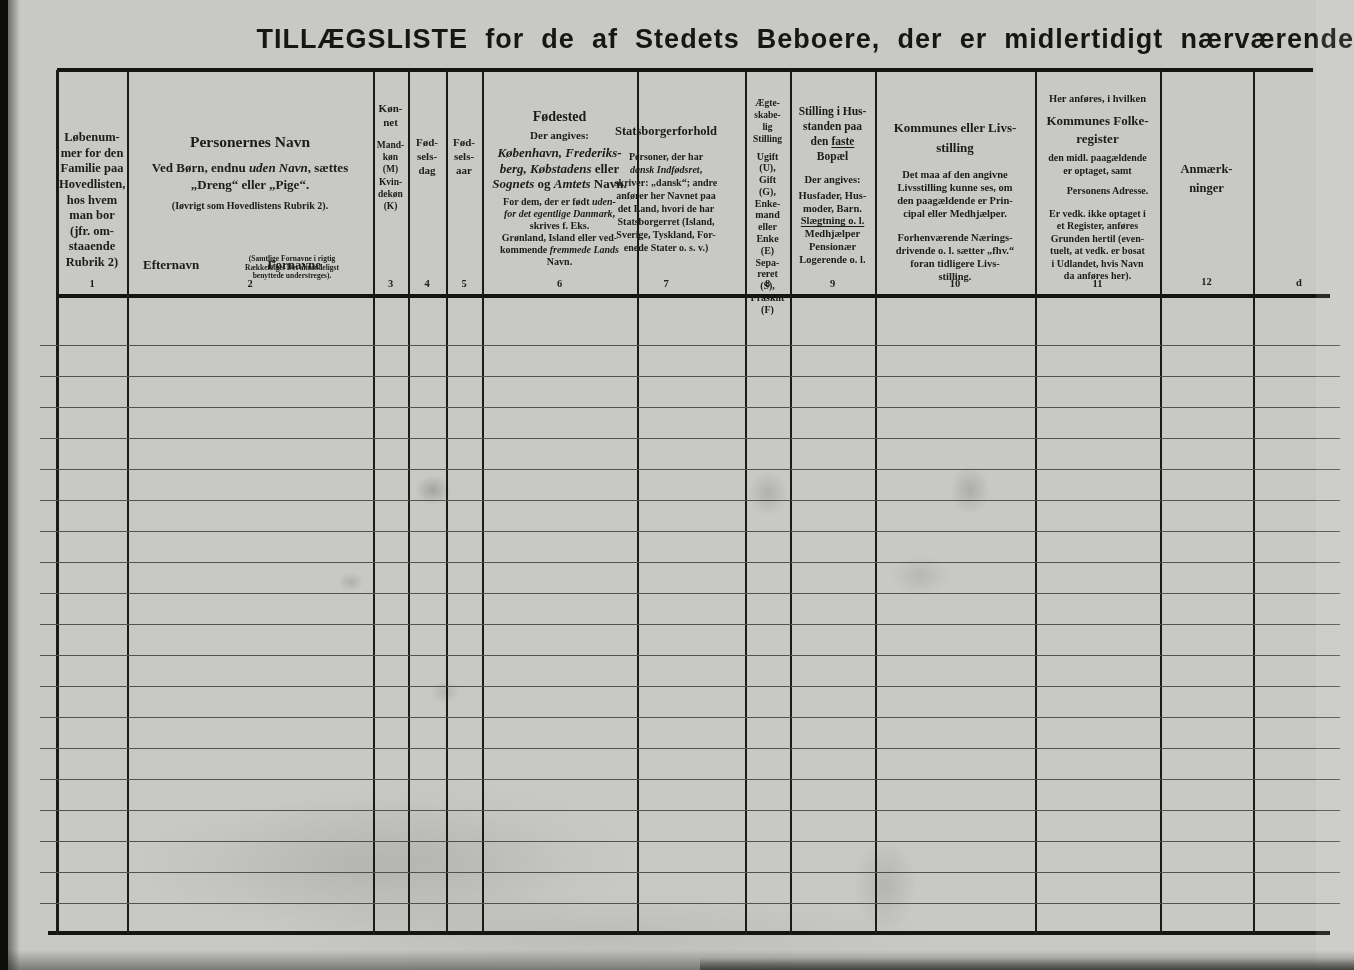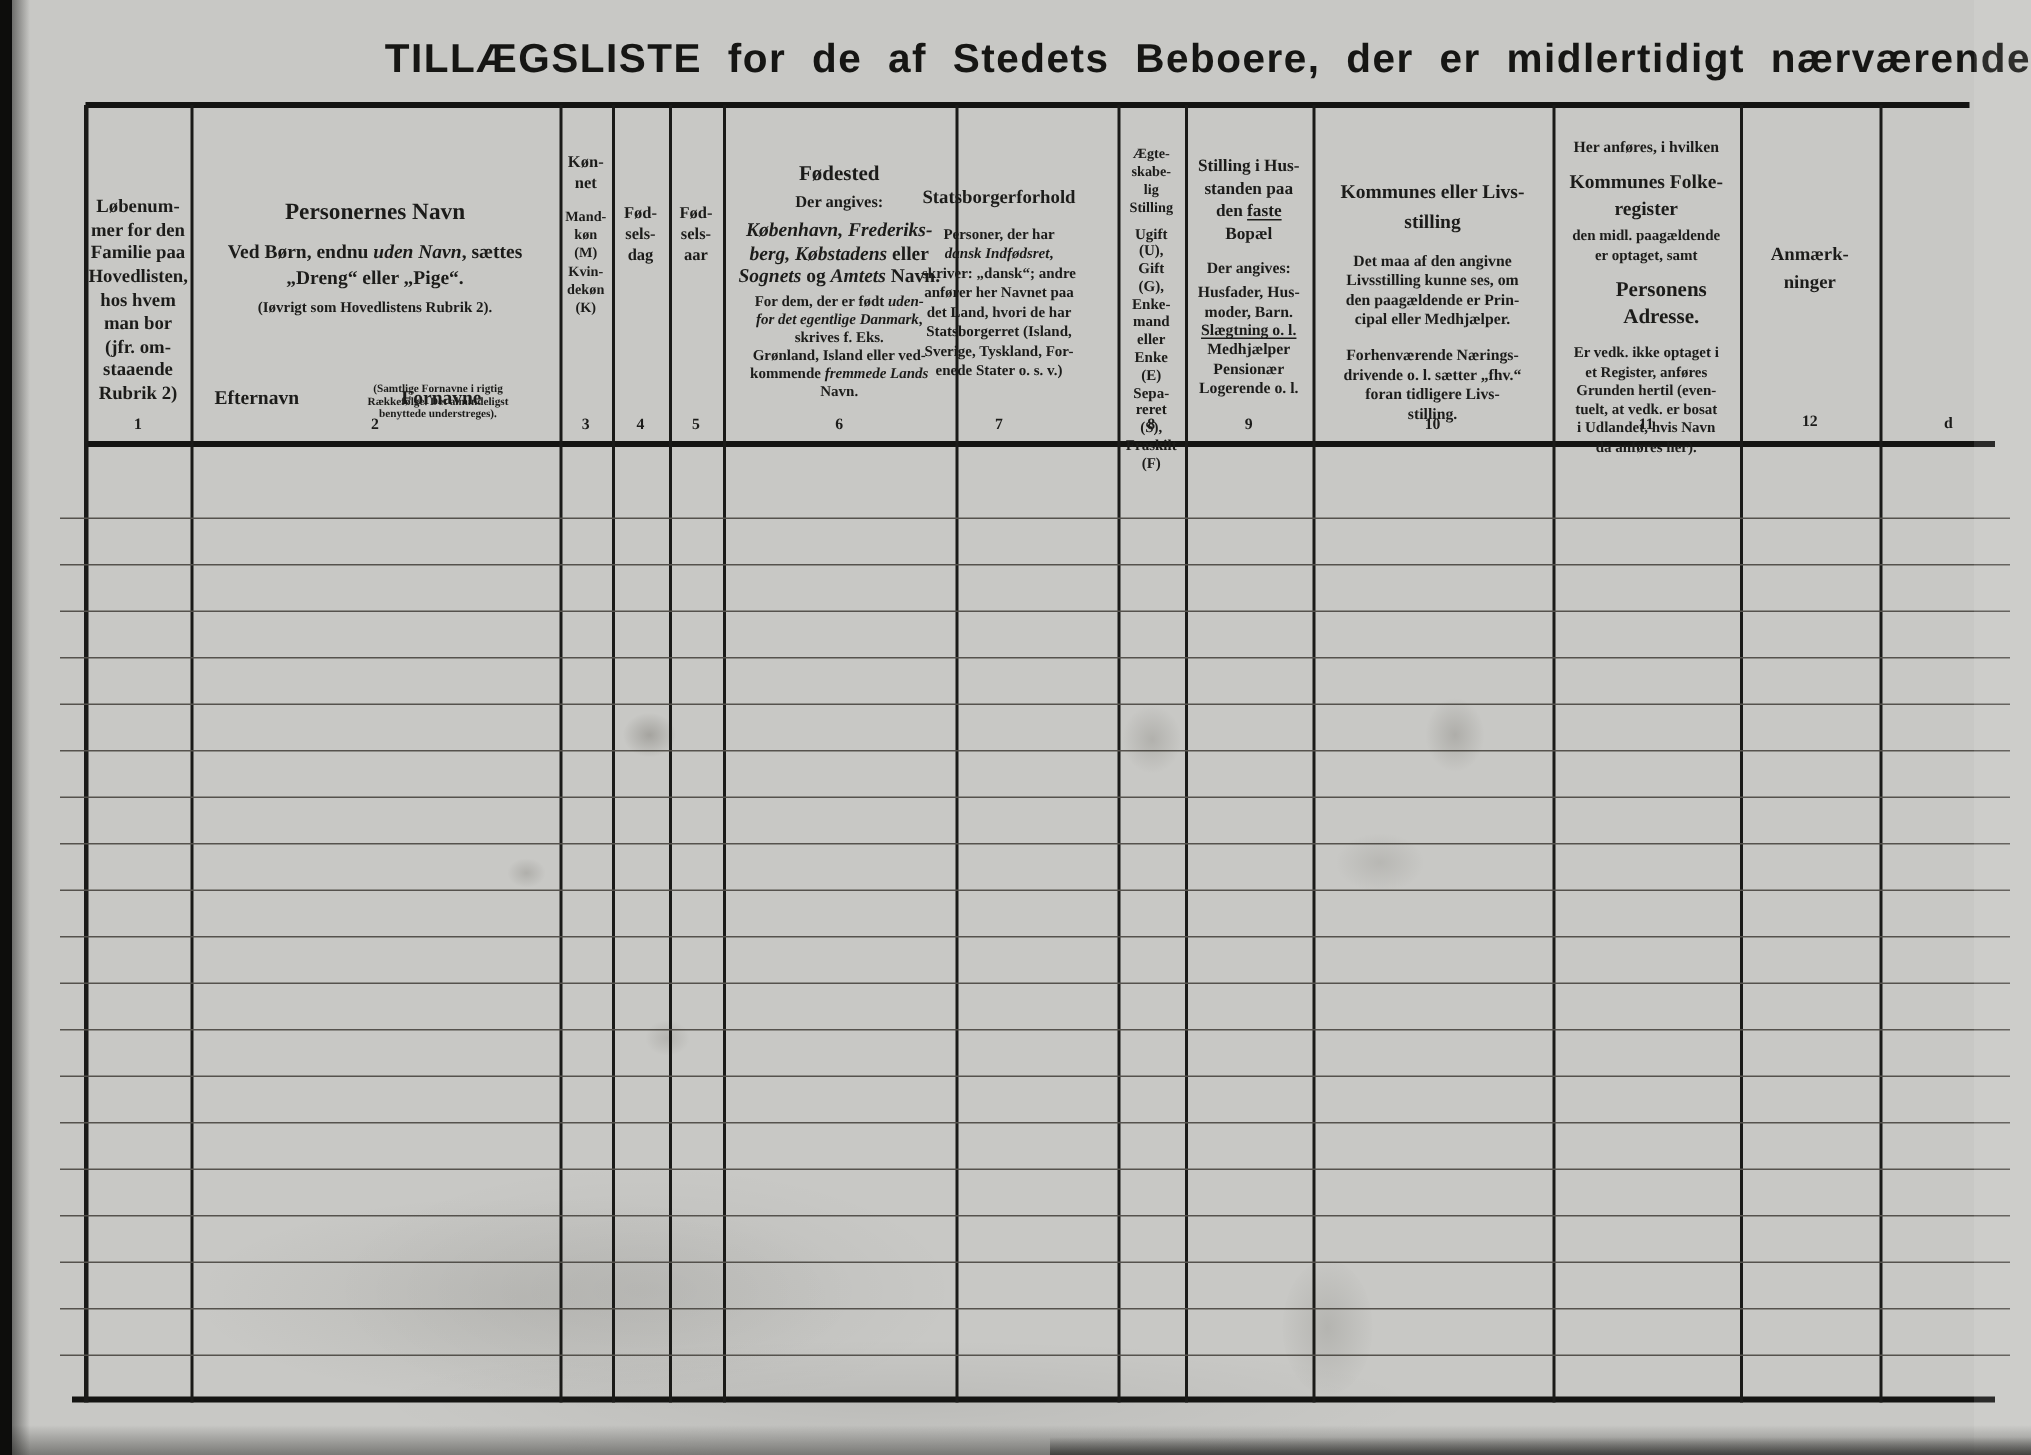--- a/index.html
+++ b/index.html
@@ -66,21 +66,21 @@
   .c9 .sub{font-size:10.5px;margin-top:9px;}
   .c9 .body{font-size:10.5px;line-height:1.22;margin-top:4px;}
   .c10{left:877px;width:156px;padding-top:44px;box-sizing:border-box;}
   .c10 .t{font-size:13px;line-height:1.5;}
   .c10 .body{font-size:10.5px;line-height:1.25;margin-top:11px;}
   .c10 .body2{font-size:10.5px;line-height:1.25;margin-top:10px;}
   .c11{left:1037px;width:121px;padding-top:18px;box-sizing:border-box;}
   .c11 .pre{font-size:10.5px;}
   .c11 .t{font-size:13px;line-height:1.35;margin-top:7px;}
   .c11 .mid{font-size:10px;line-height:1.25;margin-top:5px;}
-  .c11 .t2{font-size:14px;margin-top:8px;margin-left:20px;}
+  .c11 .t2{font-size:10px;margin-top:8px;margin-left:20px;}
   .c11 .body{font-size:10px;line-height:1.25;margin-top:10px;}
   .c12{left:1162px;width:89px;padding-top:86px;font-size:12.5px;box-sizing:border-box;line-height:1.5;}
   .c13{left:1255px;width:88px;padding-top:64px;font-size:11.5px;box-sizing:border-box;line-height:1.45;}
   
   .sm{position:absolute;border-radius:50%;pointer-events:none;}
 </style>
 </head>
 <body>
 
 <div id="paper">

